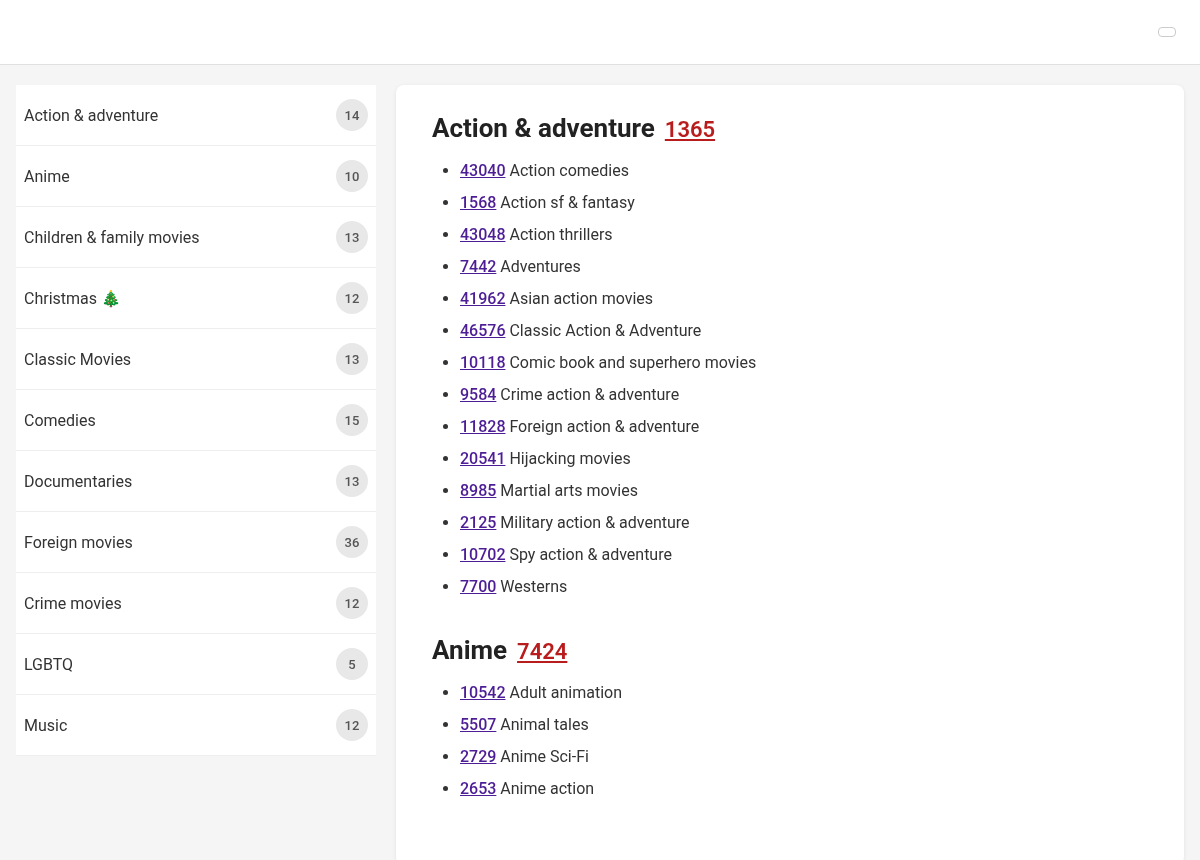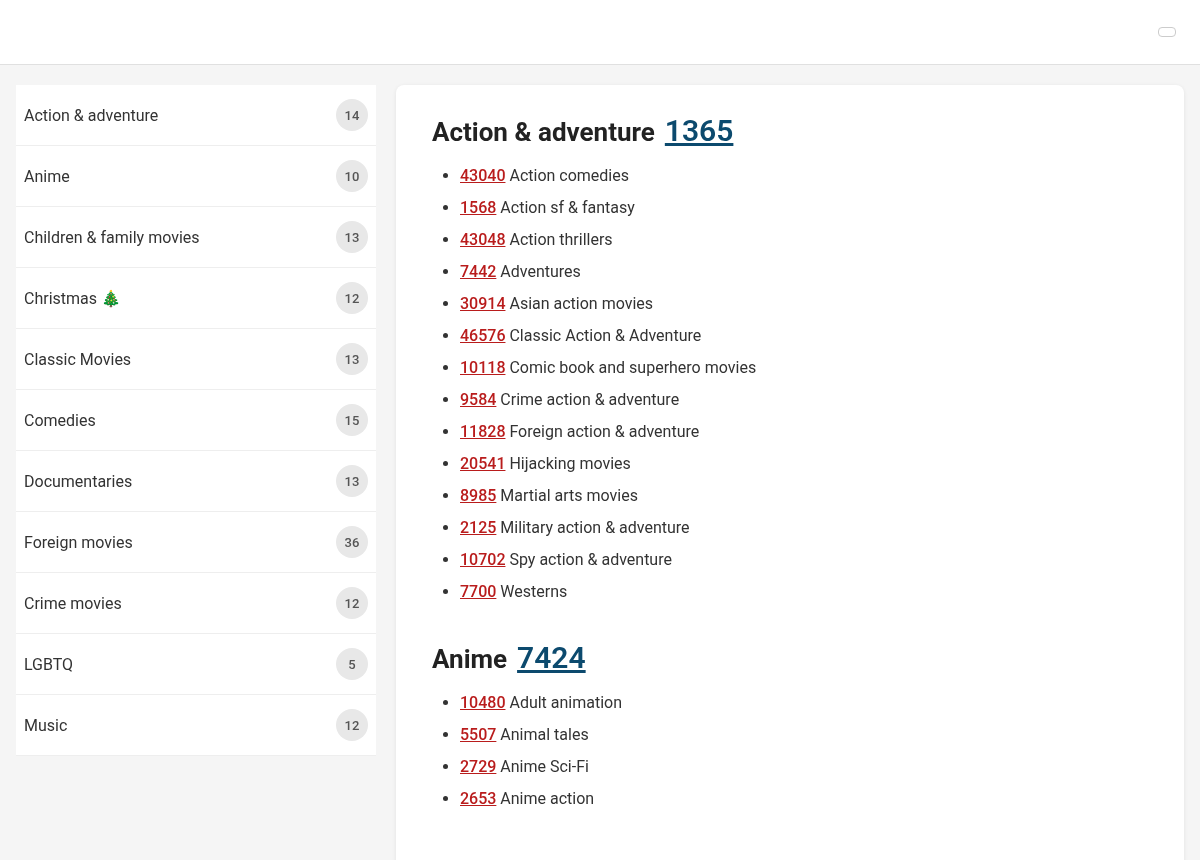--- a/index.html
+++ b/index.html
@@ -91,37 +91,37 @@
     .category-heading {
       font-size: 26px;
       font-weight: 700;
       color: #222;
       margin-bottom: 16px;
       display: flex;
       align-items: baseline;
       gap: 10px;
     }
     .category-code-link {
-      color: #0c4a6e;
+      color: #b91c1c;
       text-decoration: underline;
-      font-size: 30px;
+      font-size: 22px;
       font-weight: 600;
       cursor: pointer;
     }
     .category-list {
       list-style: disc;
       padding-left: 28px;
     }
     .category-list li {
       margin-bottom: 8px;
       font-size: 16px;
       line-height: 1.5;
     }
     .item-code {
-      color: #b91c1c;
+      color: #4c1d95;
       text-decoration: underline;
       cursor: pointer;
       font-weight: 500;
     }
     .item-label {
       color: #333;
     }
   </style>
 </head>
 <body>
@@ -188,39 +188,39 @@
   <div class="category-section">
         <div class="category-heading">
     <span>Action &amp; adventure</span>
     <a class="category-code-link">1365</a>
   </div>
         <ul class="category-list">
           <li><a class="item-code">43040</a> <span class="item-label">Action comedies</span></li>
           <li><a class="item-code">1568</a> <span class="item-label">Action sf &amp; fantasy</span></li>
           <li><a class="item-code">43048</a> <span class="item-label">Action thrillers</span></li>
           <li><a class="item-code">7442</a> <span class="item-label">Adventures</span></li>
-          <li><a class="item-code">30914</a> <span class="item-label">Asian action movies</span></li>
+          <li><a class="item-code">41962</a> <span class="item-label">Asian action movies</span></li>
           <li><a class="item-code">46576</a> <span class="item-label">Classic Action &amp; Adventure</span></li>
           <li><a class="item-code">10118</a> <span class="item-label">Comic book and superhero movies</span></li>
           <li><a class="item-code">9584</a> <span class="item-label">Crime action &amp; adventure</span></li>
           <li><a class="item-code">11828</a> <span class="item-label">Foreign action &amp; adventure</span></li>
           <li><a class="item-code">20541</a> <span class="item-label">Hijacking movies</span></li>
           <li><a class="item-code">8985</a> <span class="item-label">Martial arts movies</span></li>
           <li><a class="item-code">2125</a> <span class="item-label">Military action &amp; adventure</span></li>
           <li><a class="item-code">10702</a> <span class="item-label">Spy action &amp; adventure</span></li>
           <li><a class="item-code">7700</a> <span class="item-label">Westerns</span></li>
         </ul>
       </div>
       <div class="category-section">
         <div class="category-heading">
     <span>Anime</span>
     <a class="category-code-link">7424</a>
   </div>
         <ul class="category-list">
-          <li><a class="item-code">10480</a> <span class="item-label">Adult animation</span></li>
+          <li><a class="item-code">10542</a> <span class="item-label">Adult animation</span></li>
           <li><a class="item-code">5507</a> <span class="item-label">Animal tales</span></li>
           <li><a class="item-code">2729</a> <span class="item-label">Anime Sci-Fi</span></li>
           <li><a class="item-code">2653</a> <span class="item-label">Anime action</span></li>
         </ul>
       </div>
     </main>
 
 </div>
 
 </body></html>

